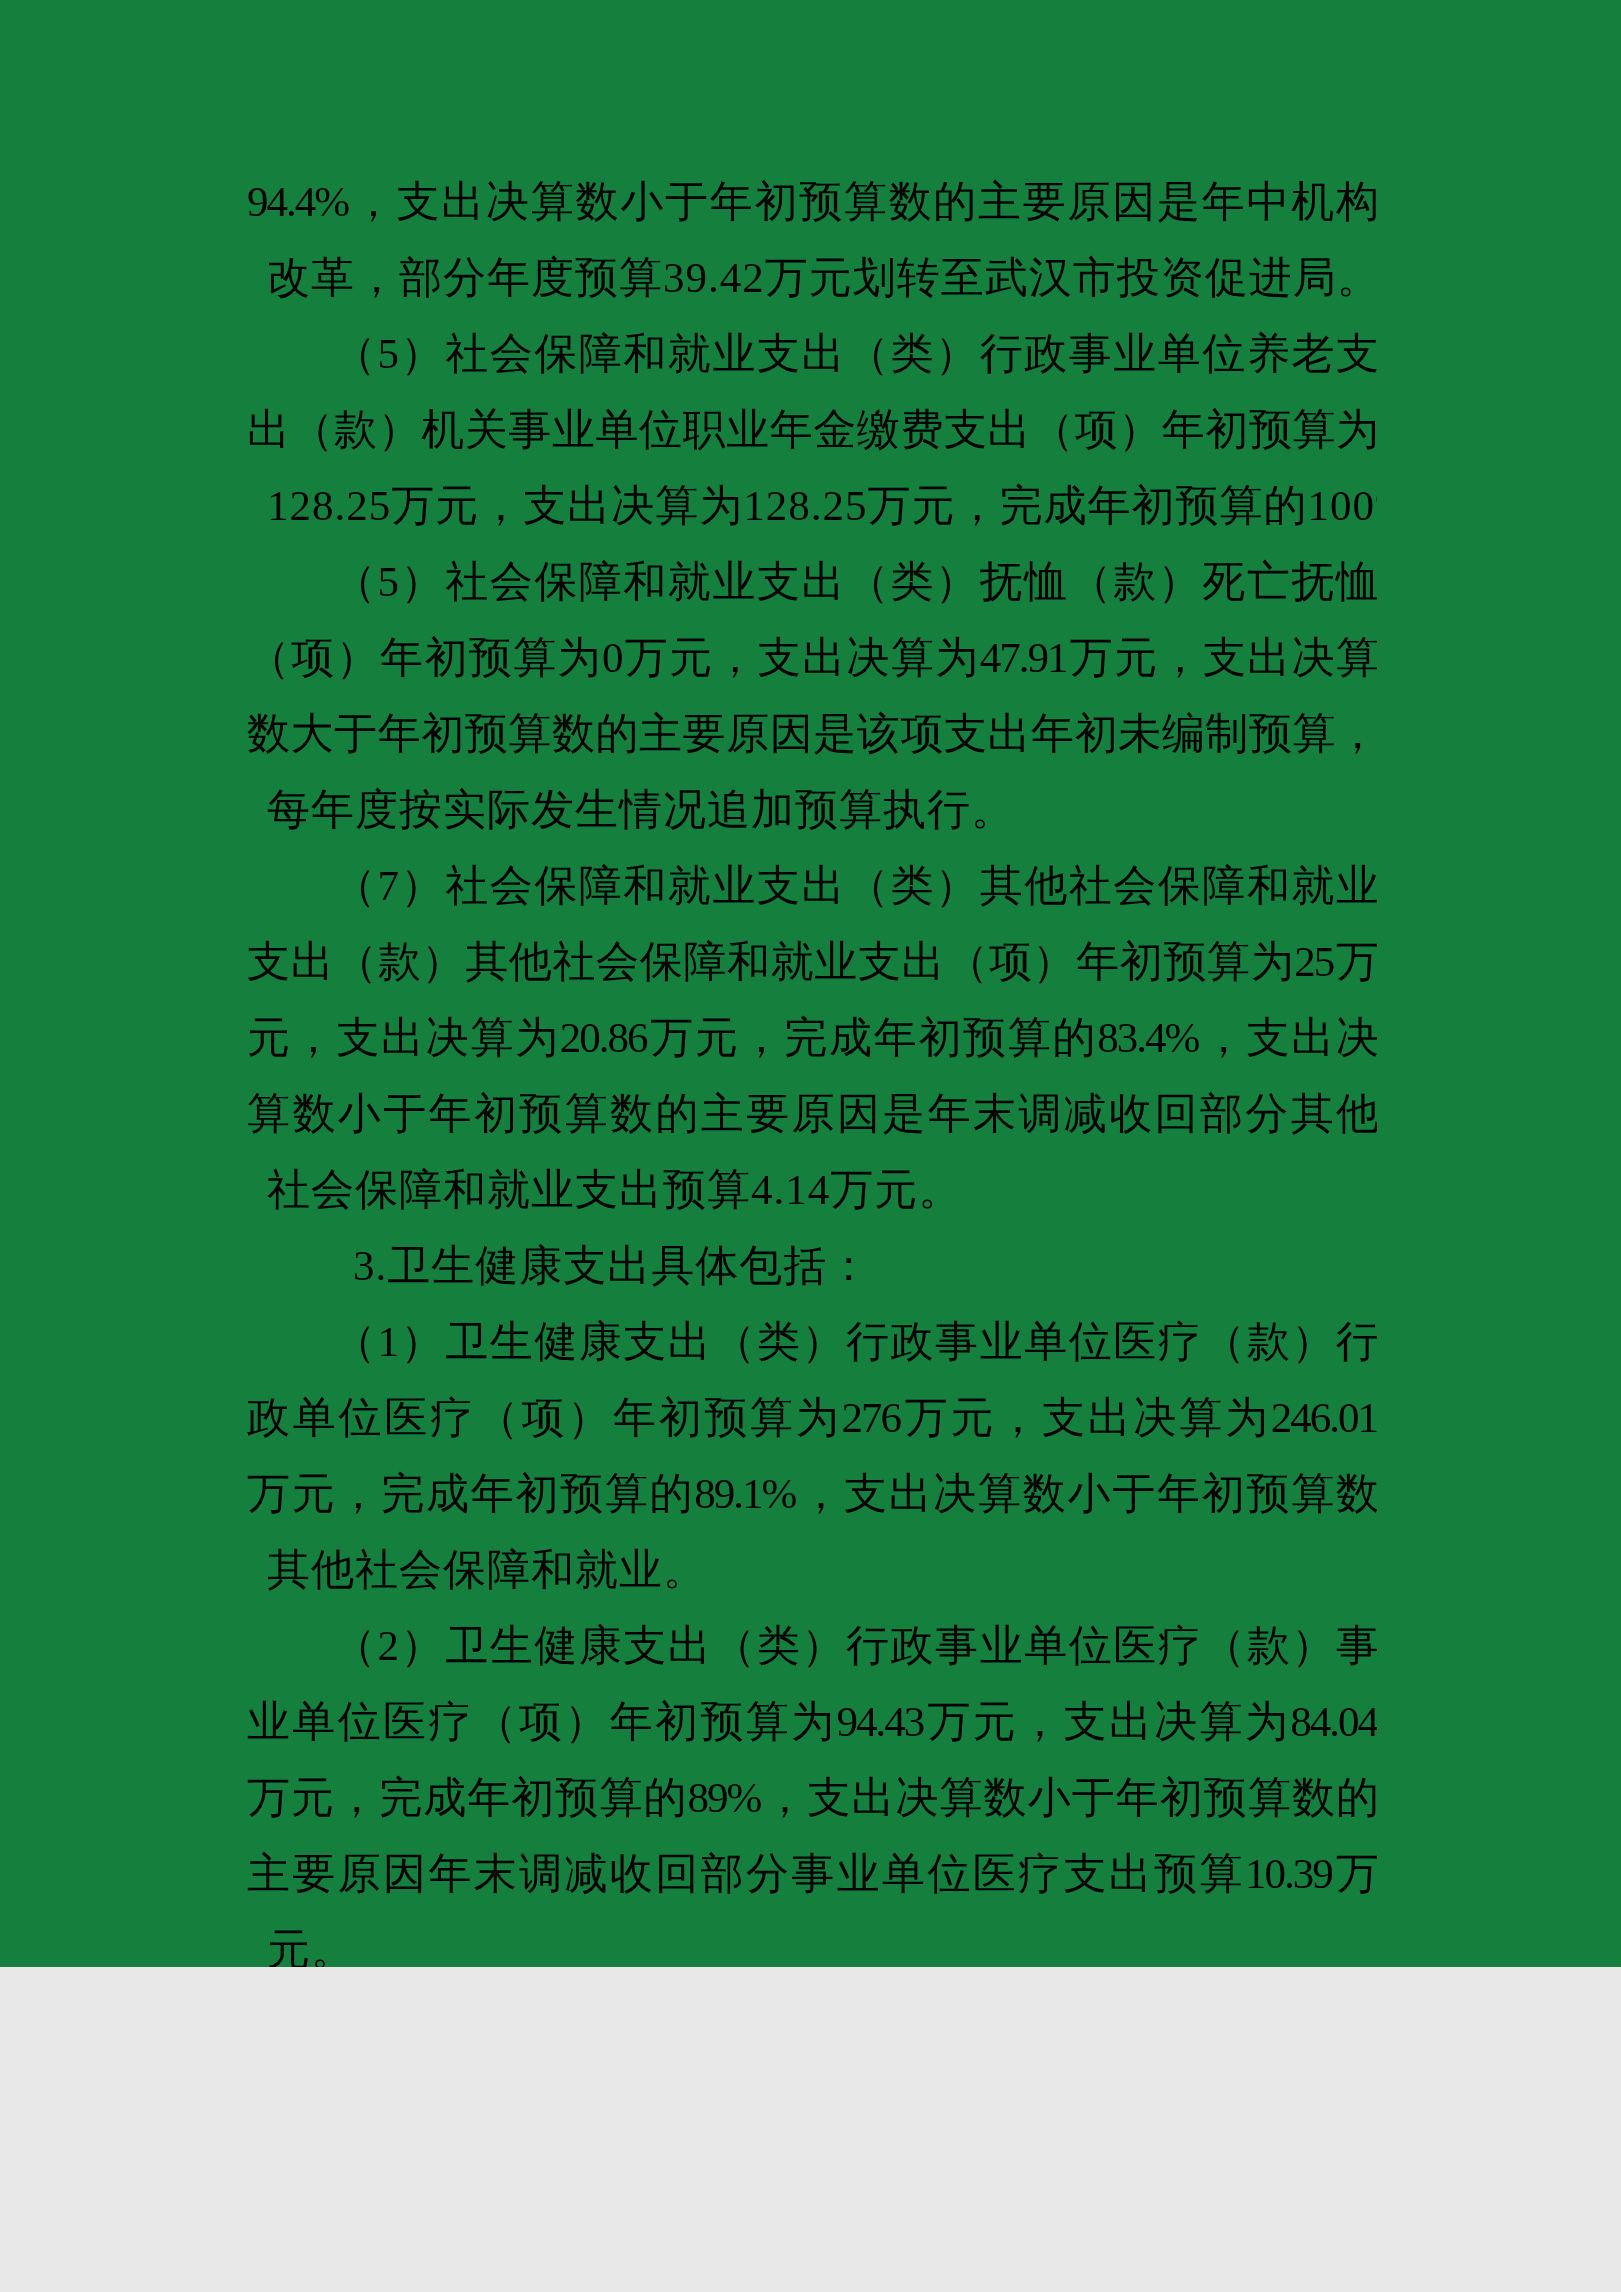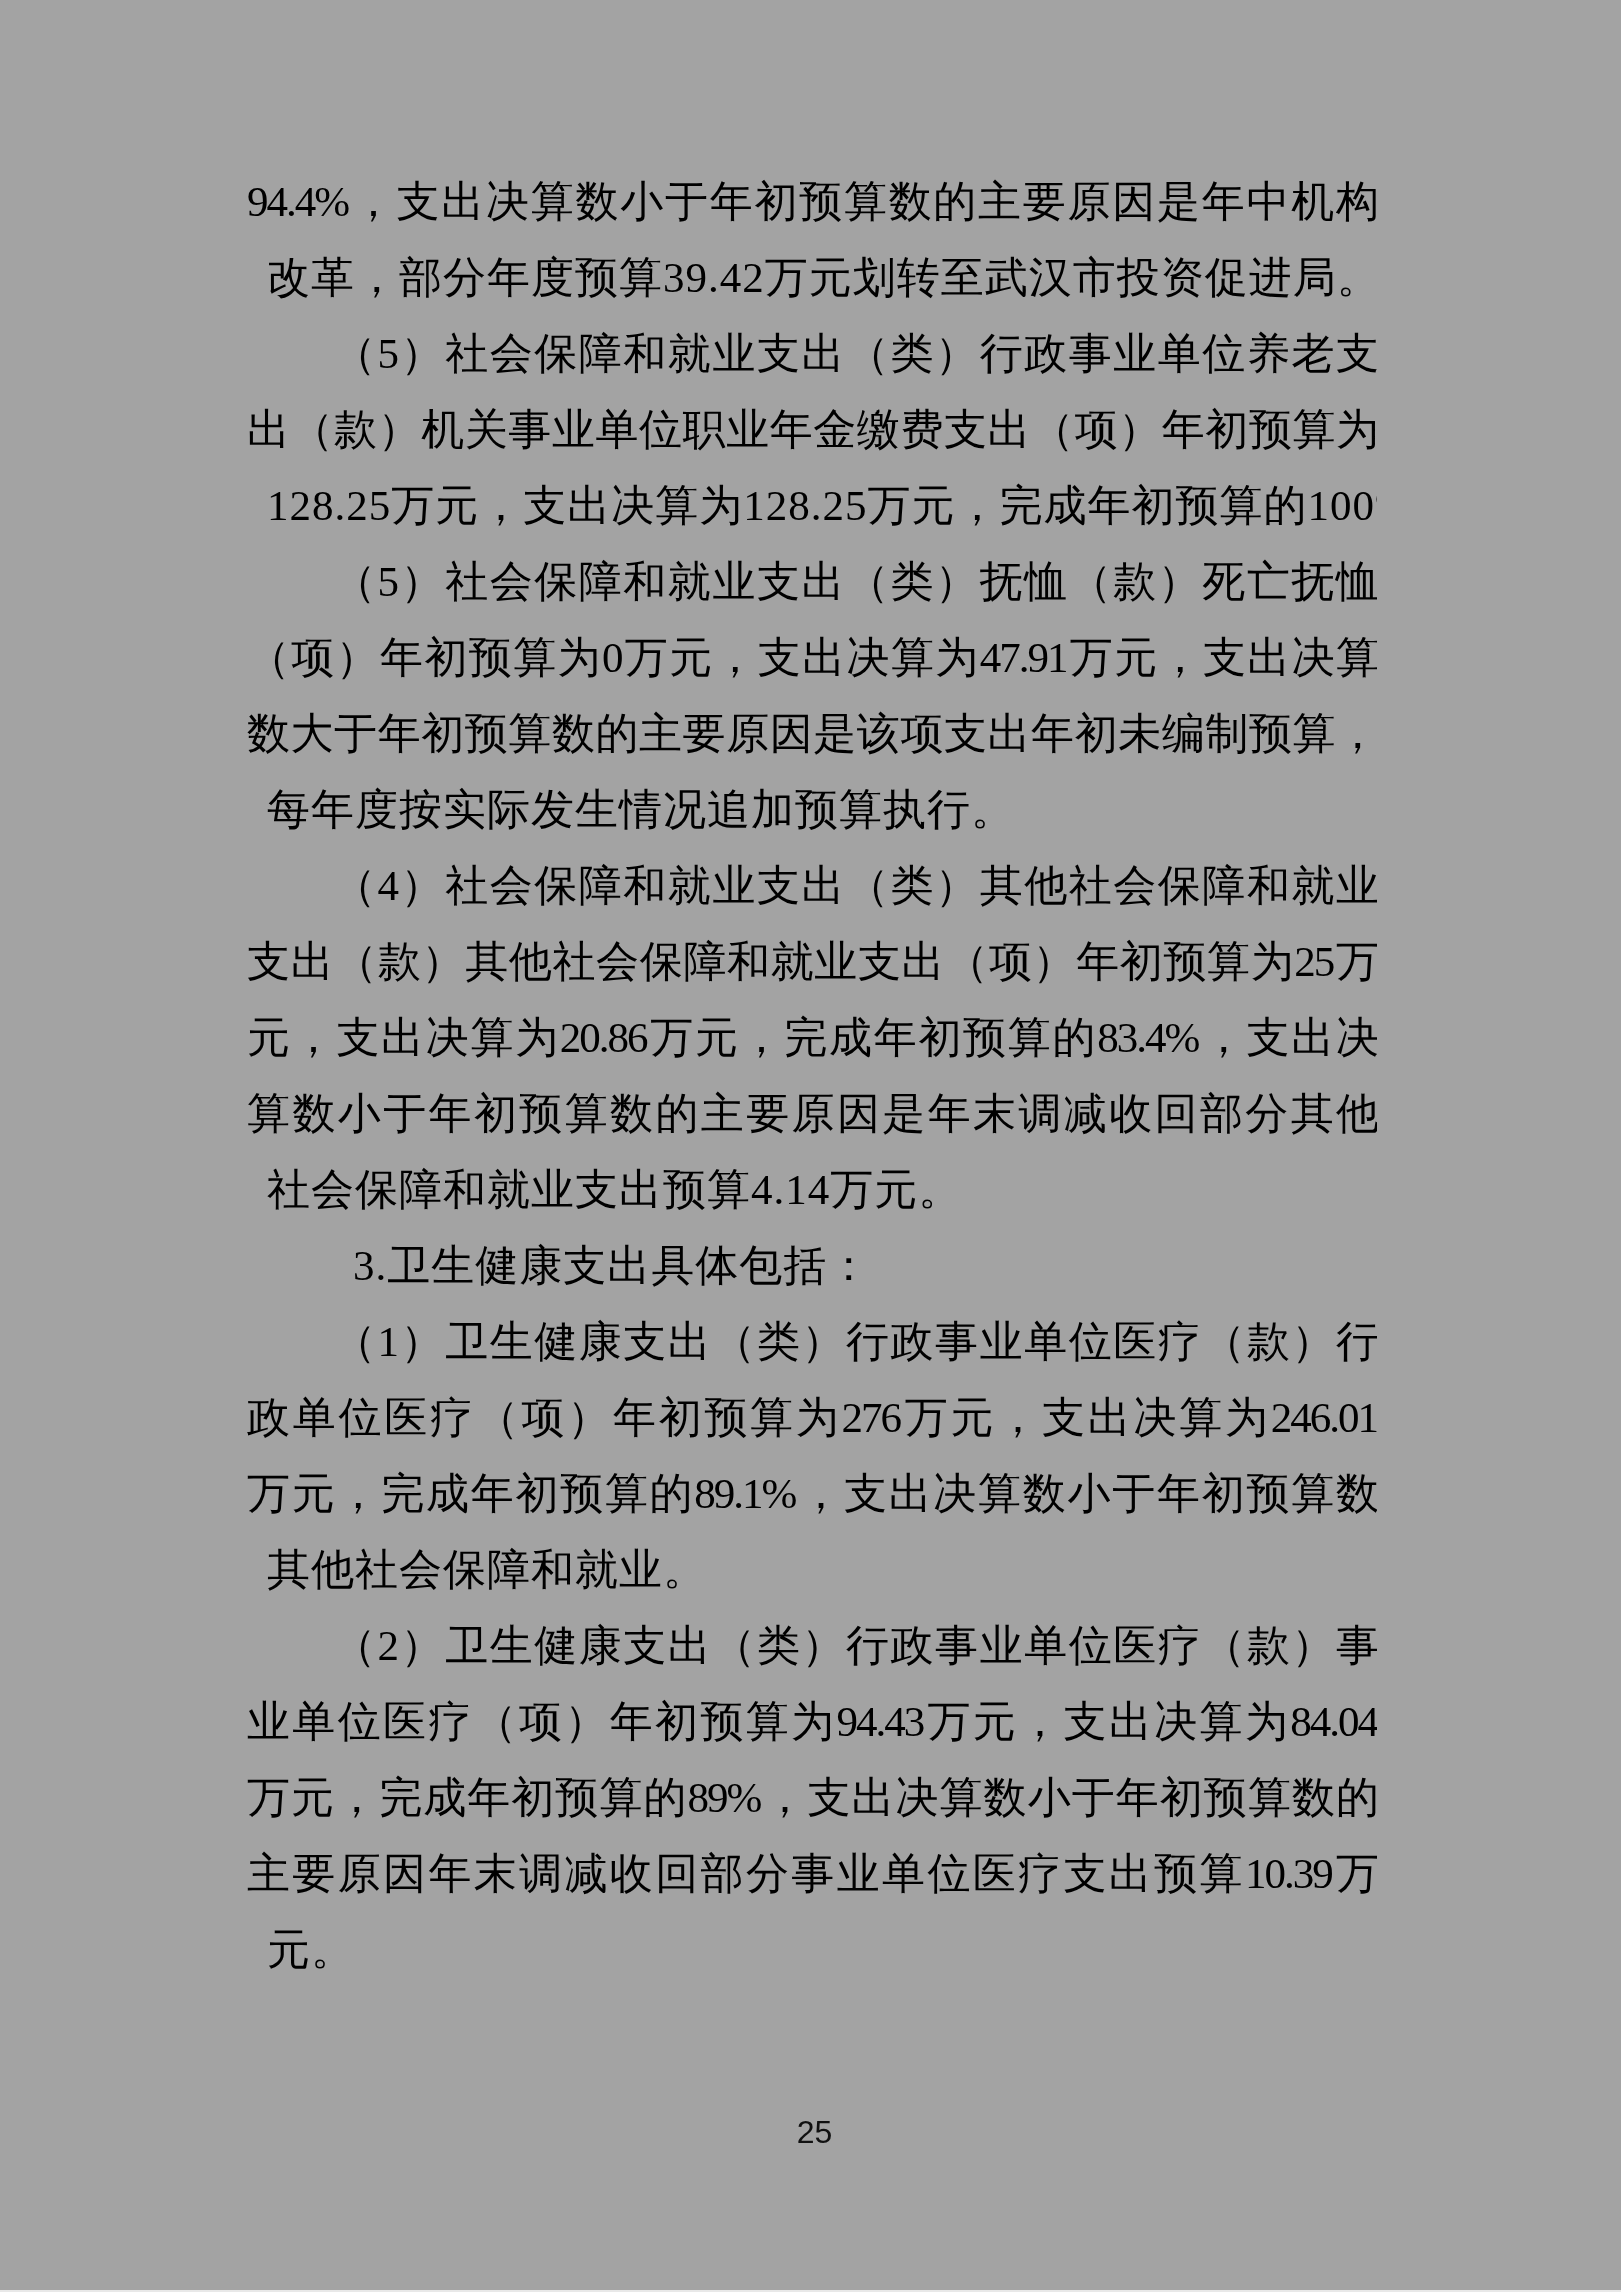--- a/index.html
+++ b/index.html
@@ -3,22 +3,22 @@
 <meta charset="utf-8">
 <style>
   html, body {
     margin: 0;
     padding: 0;
     background: #e8e8e8;
   }
   .page {
     position: relative;
     width: 1621px;
-    height: 2290px;
-    background: #a3a3a3;
+    height: 1967px;
+    background: #15803d;
     overflow: hidden;
     font-family: "Liberation Serif", "DejaVu Serif", serif;
     color: #000000;
   }
   .text-block {
     position: absolute;
     left: 247px;
     top: 164px;
     width: 1130px;
   }
@@ -66,21 +66,21 @@
   <div class="text-block" id="body-text">
       <div class="line jl">94.4%，支出决算数小于年初预算数的主要原因是年中机构</div>
       <div class="line ll">改革，部分年度预算39.42万元划转至武汉市投资促进局。</div>
       <div class="line jl ind">（5）社会保障和就业支出（类）行政事业单位养老支</div>
       <div class="line jl">出（款）机关事业单位职业年金缴费支出（项）年初预算为</div>
       <div class="line ll">128.25万元，支出决算为128.25万元，完成年初预算的100%。</div>
       <div class="line jl ind">（5）社会保障和就业支出（类）抚恤（款）死亡抚恤</div>
       <div class="line jl">（项）年初预算为0万元，支出决算为47.91万元，支出决算</div>
       <div class="line jl">数大于年初预算数的主要原因是该项支出年初未编制预算，</div>
       <div class="line ll">每年度按实际发生情况追加预算执行。</div>
-      <div class="line jl ind">（4）社会保障和就业支出（类）其他社会保障和就业</div>
+      <div class="line jl ind">（7）社会保障和就业支出（类）其他社会保障和就业</div>
       <div class="line jl">支出（款）其他社会保障和就业支出（项）年初预算为25万</div>
       <div class="line jl">元，支出决算为20.86万元，完成年初预算的83.4%，支出决</div>
       <div class="line jl">算数小于年初预算数的主要原因是年末调减收回部分其他</div>
       <div class="line ll">社会保障和就业支出预算4.14万元。</div>
       <div class="line ll ind">3.卫生健康支出具体包括：</div>
       <div class="line jl ind">（1）卫生健康支出（类）行政事业单位医疗（款）行</div>
       <div class="line jl">政单位医疗（项）年初预算为276万元，支出决算为246.01</div>
       <div class="line jl">万元，完成年初预算的89.1%，支出决算数小于年初预算数</div>
       <div class="line ll">其他社会保障和就业。</div>
       <div class="line jl ind">（2）卫生健康支出（类）行政事业单位医疗（款）事</div>

